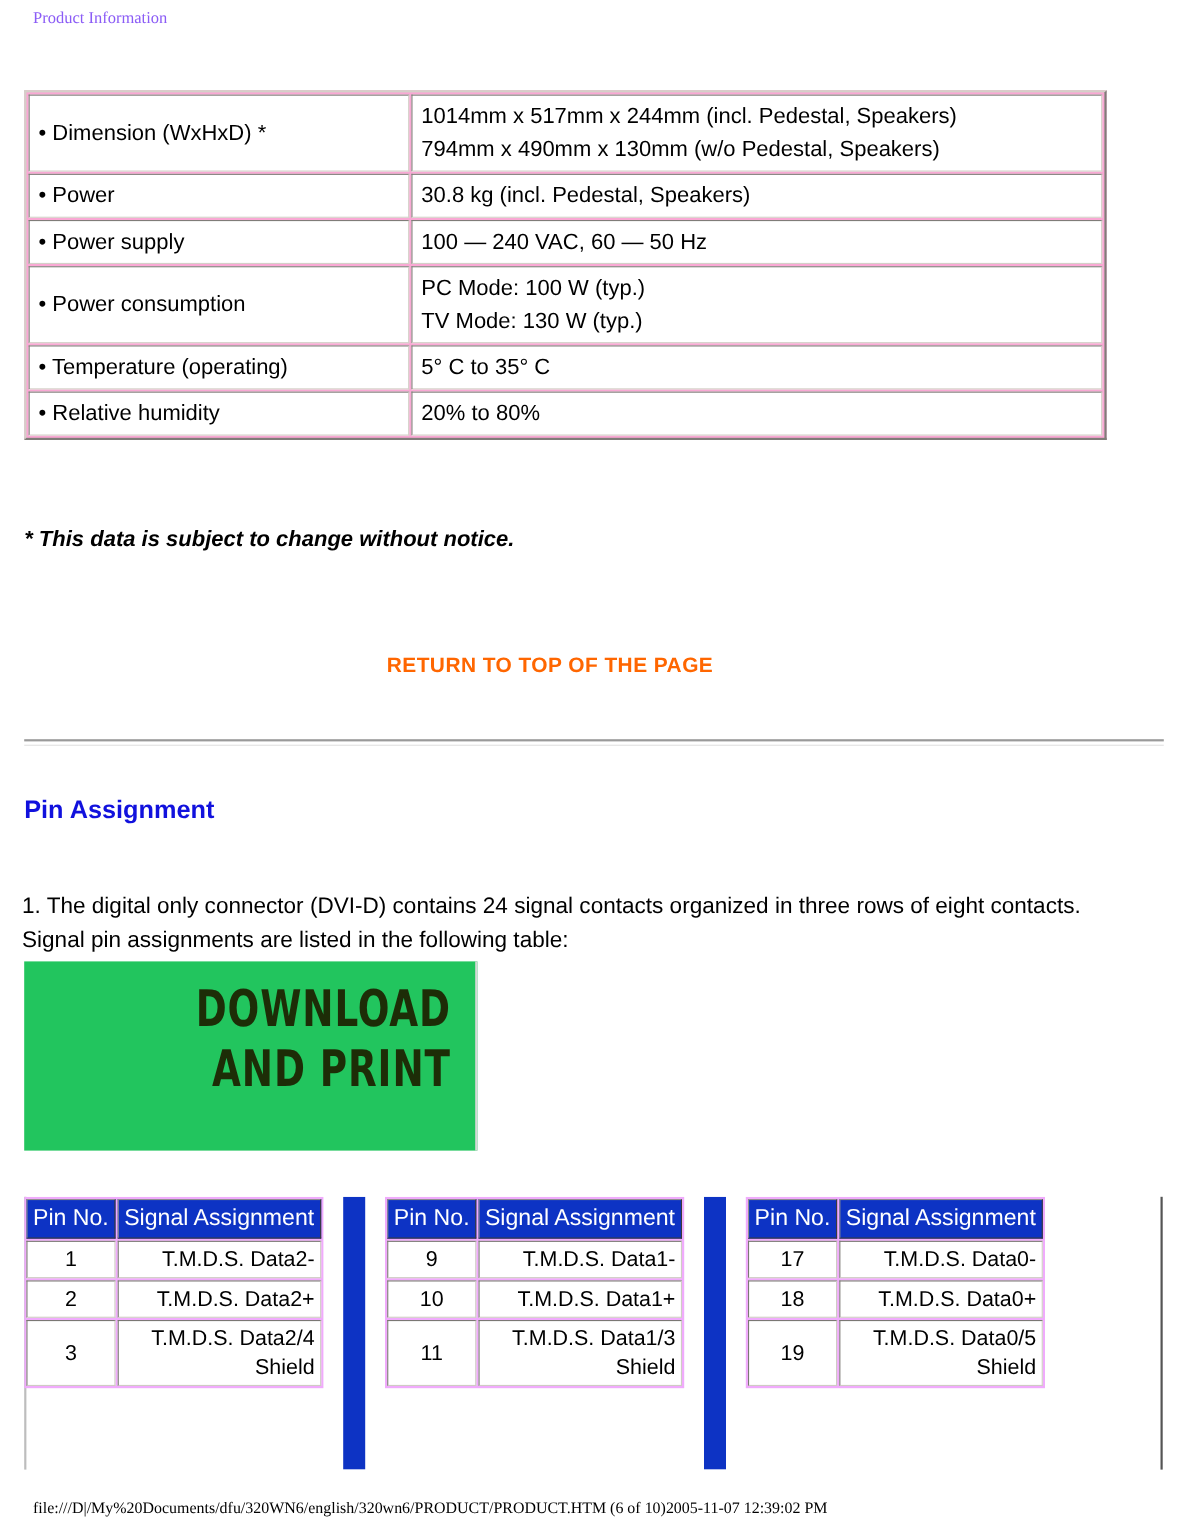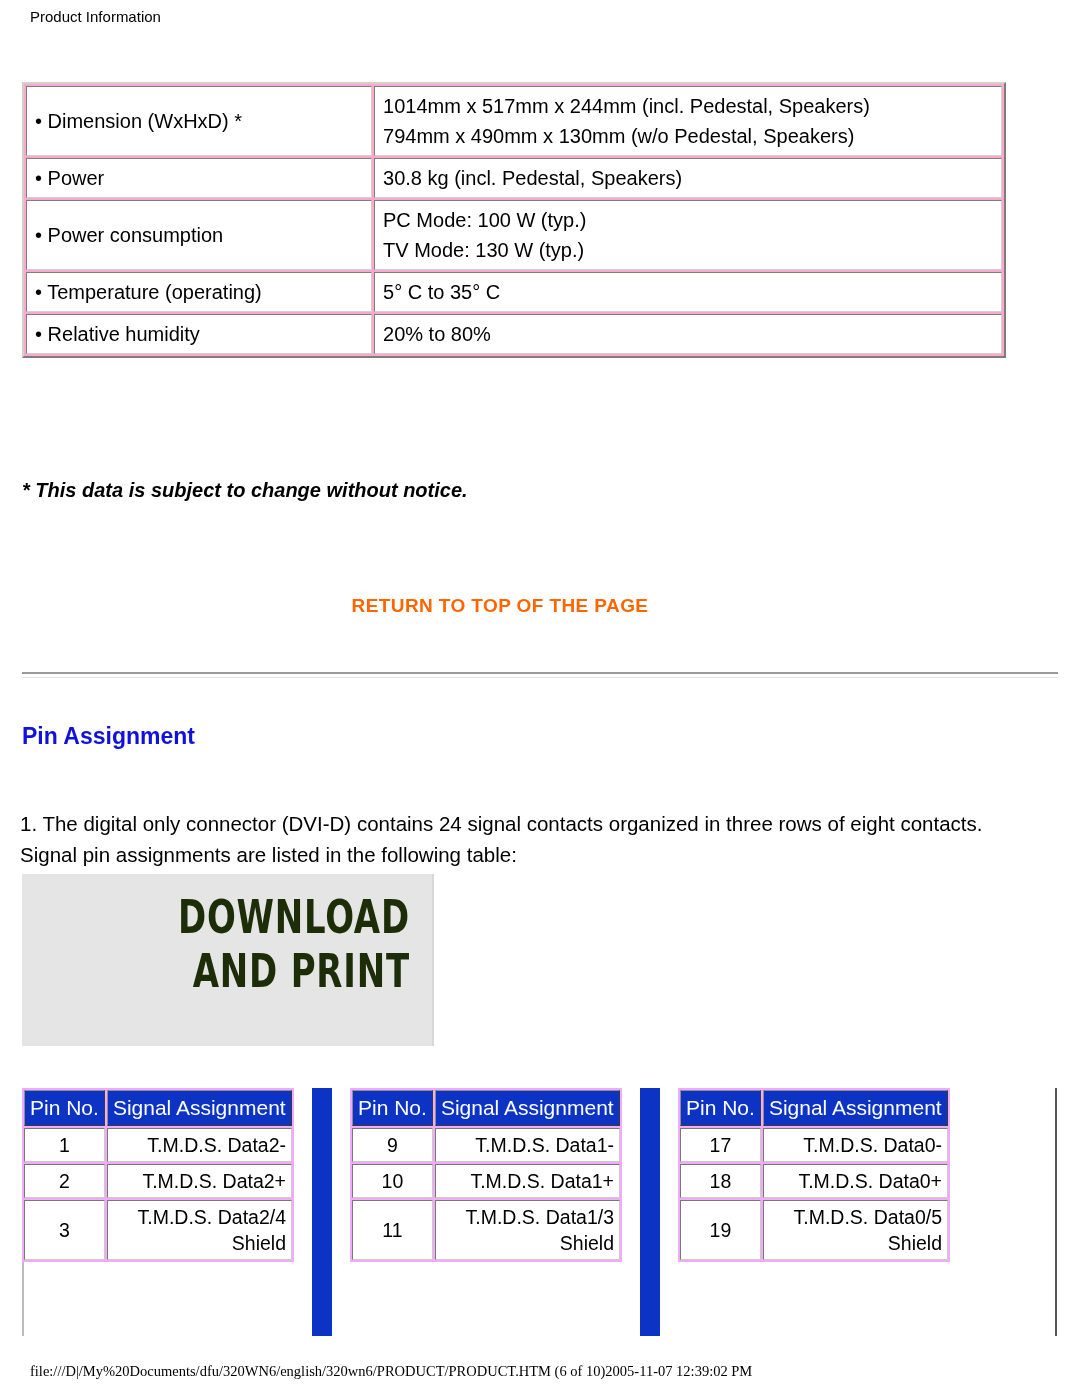--- a/index.html
+++ b/index.html
@@ -15,24 +15,24 @@
     overflow: hidden;
     font-family: "Liberation Sans", sans-serif;
     color: #000000;
   }
 
   
   .page-header {
     position: absolute;
     top: 8px;
     left: 30px;
-    font-family: Liberation Sans, sans-serif;
+    font-family: Liberation Serif, serif;
     font-size: 15px;
     line-height: 18px;
-    color: #000000;
+    color: #8b5cf6;
     white-space: nowrap;
   }
   .page-footer {
     position: absolute;
     top: 1363px;
     left: 30px;
     font-family: "Liberation Serif", serif;
     font-size: 14.5px;
     line-height: 17px;
     color: #000;
@@ -143,21 +143,21 @@
     color: #000;
   }
 
   
   .download-banner {
     position: absolute;
     top: 874px;
     left: 22px;
     width: 410px;
     height: 172px;
-    background: #e5e5e5;
+    background: #22c55e;
     border-right: 2px solid #d8d8d8;
     overflow: hidden;
     cursor: pointer;
   }
   .download-banner .dl-text {
     position: absolute;
     right: 22px;
     top: 20px;
     text-align: right;
     font-family: "Liberation Sans Narrow", "DejaVu Sans Condensed", "Liberation Sans", sans-serif;
@@ -274,20 +274,26 @@
             <span class="spec-line">794mm x 490mm x 130mm (w/o Pedestal, Speakers)</span>
           </td>
         </tr>
         <tr>
           <td class="label">• Power</td>
           <td class="value">
             <span class="spec-line">30.8 kg (incl. Pedestal, Speakers)</span>
           </td>
         </tr>
         <tr>
+          <td class="label">• Power supply</td>
+          <td class="value">
+            <span class="spec-line">100 — 240 VAC, 60 — 50 Hz</span>
+          </td>
+        </tr>
+        <tr>
           <td class="label">• Power consumption</td>
           <td class="value">
             <span class="spec-line">PC Mode: 100 W (typ.)</span>
             <span class="spec-line">TV Mode: 130 W (typ.)</span>
           </td>
         </tr>
         <tr>
           <td class="label">• Temperature (operating)</td>
           <td class="value">
             <span class="spec-line">5° C to 35° C</span>

